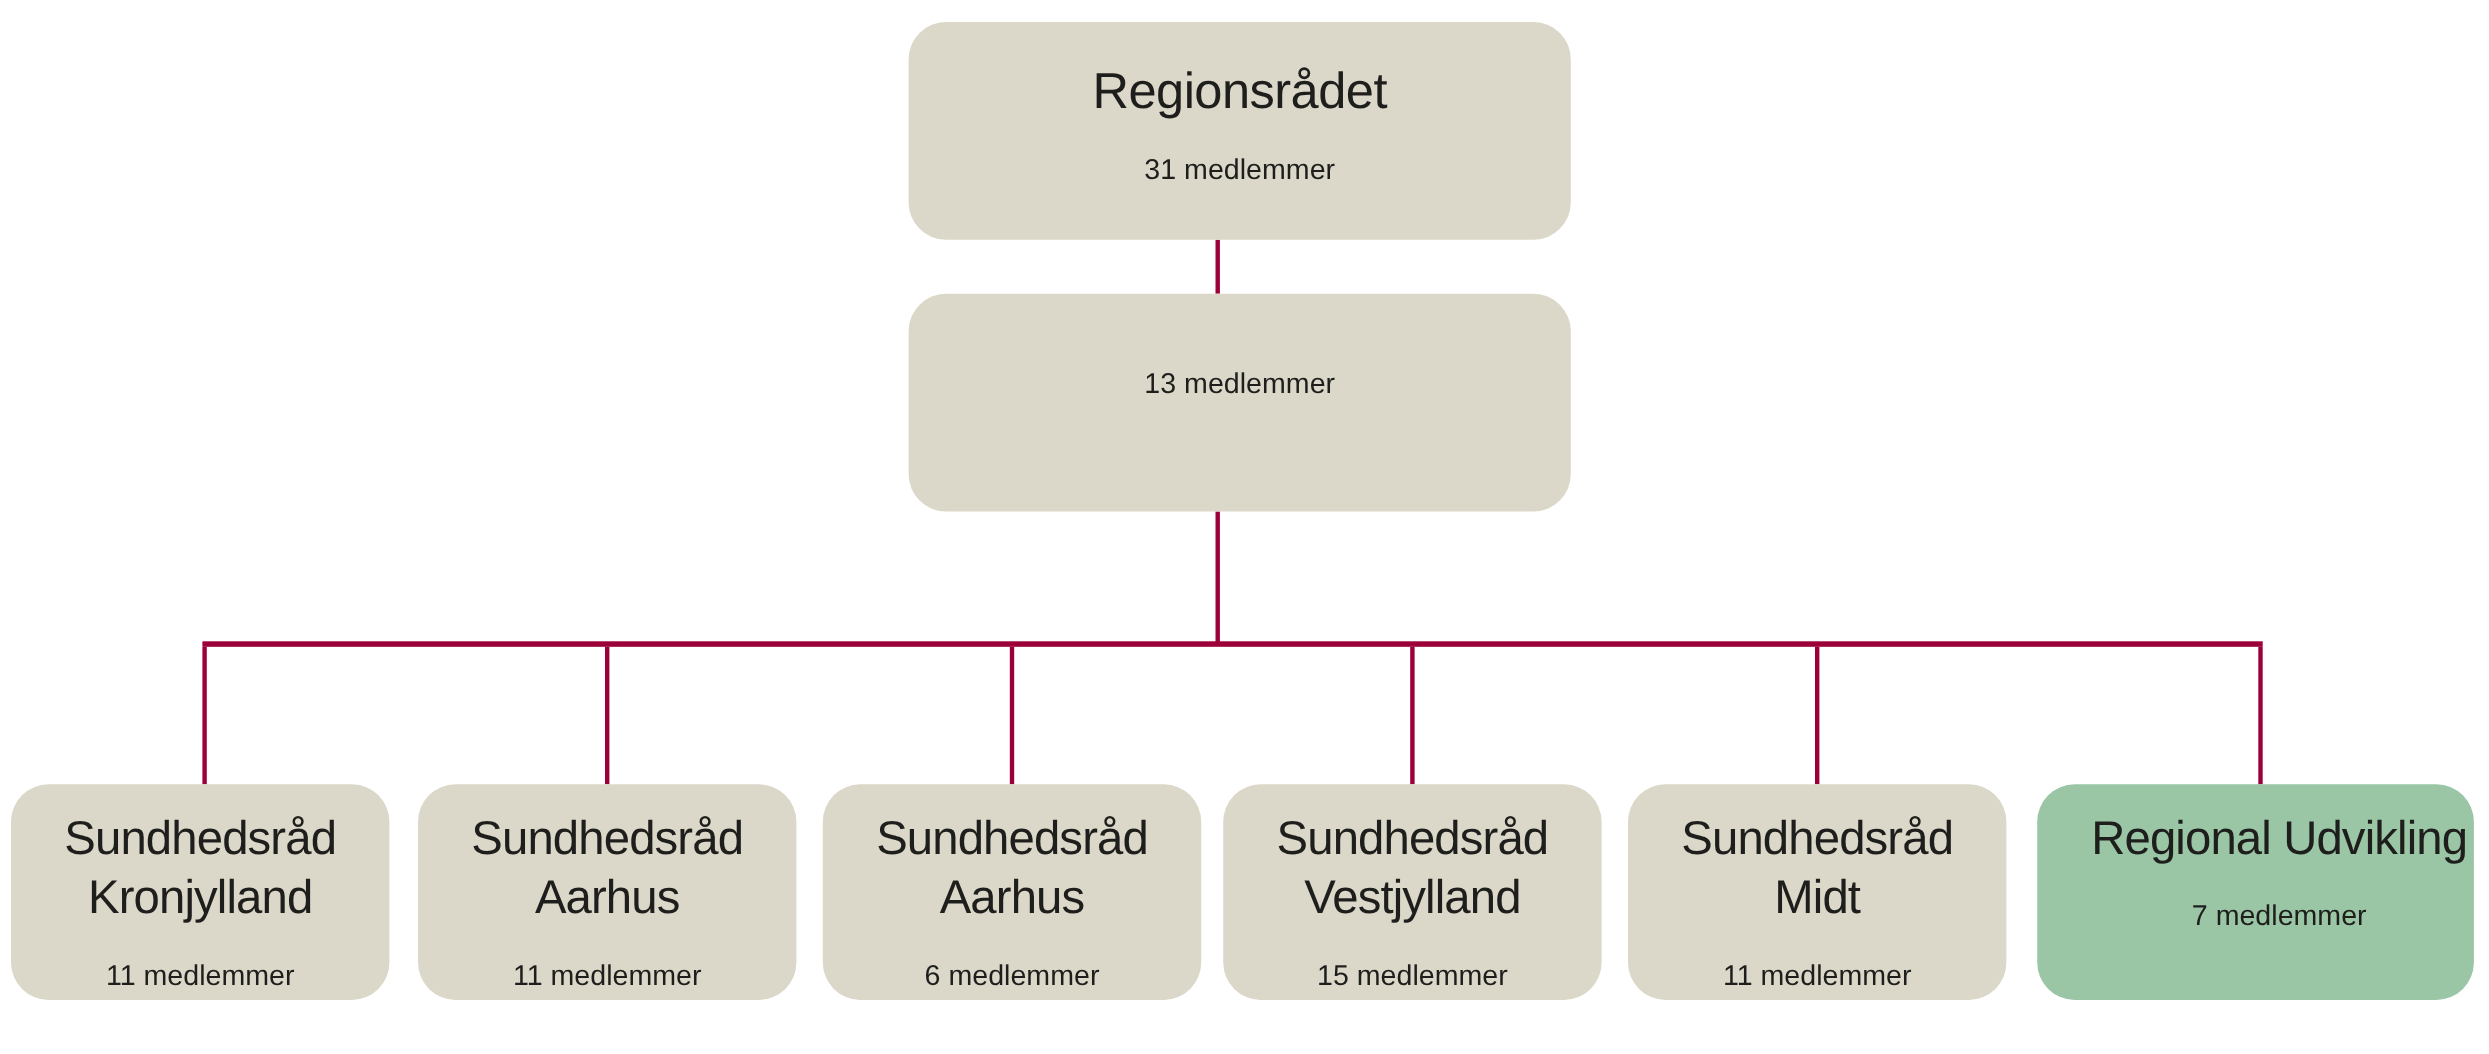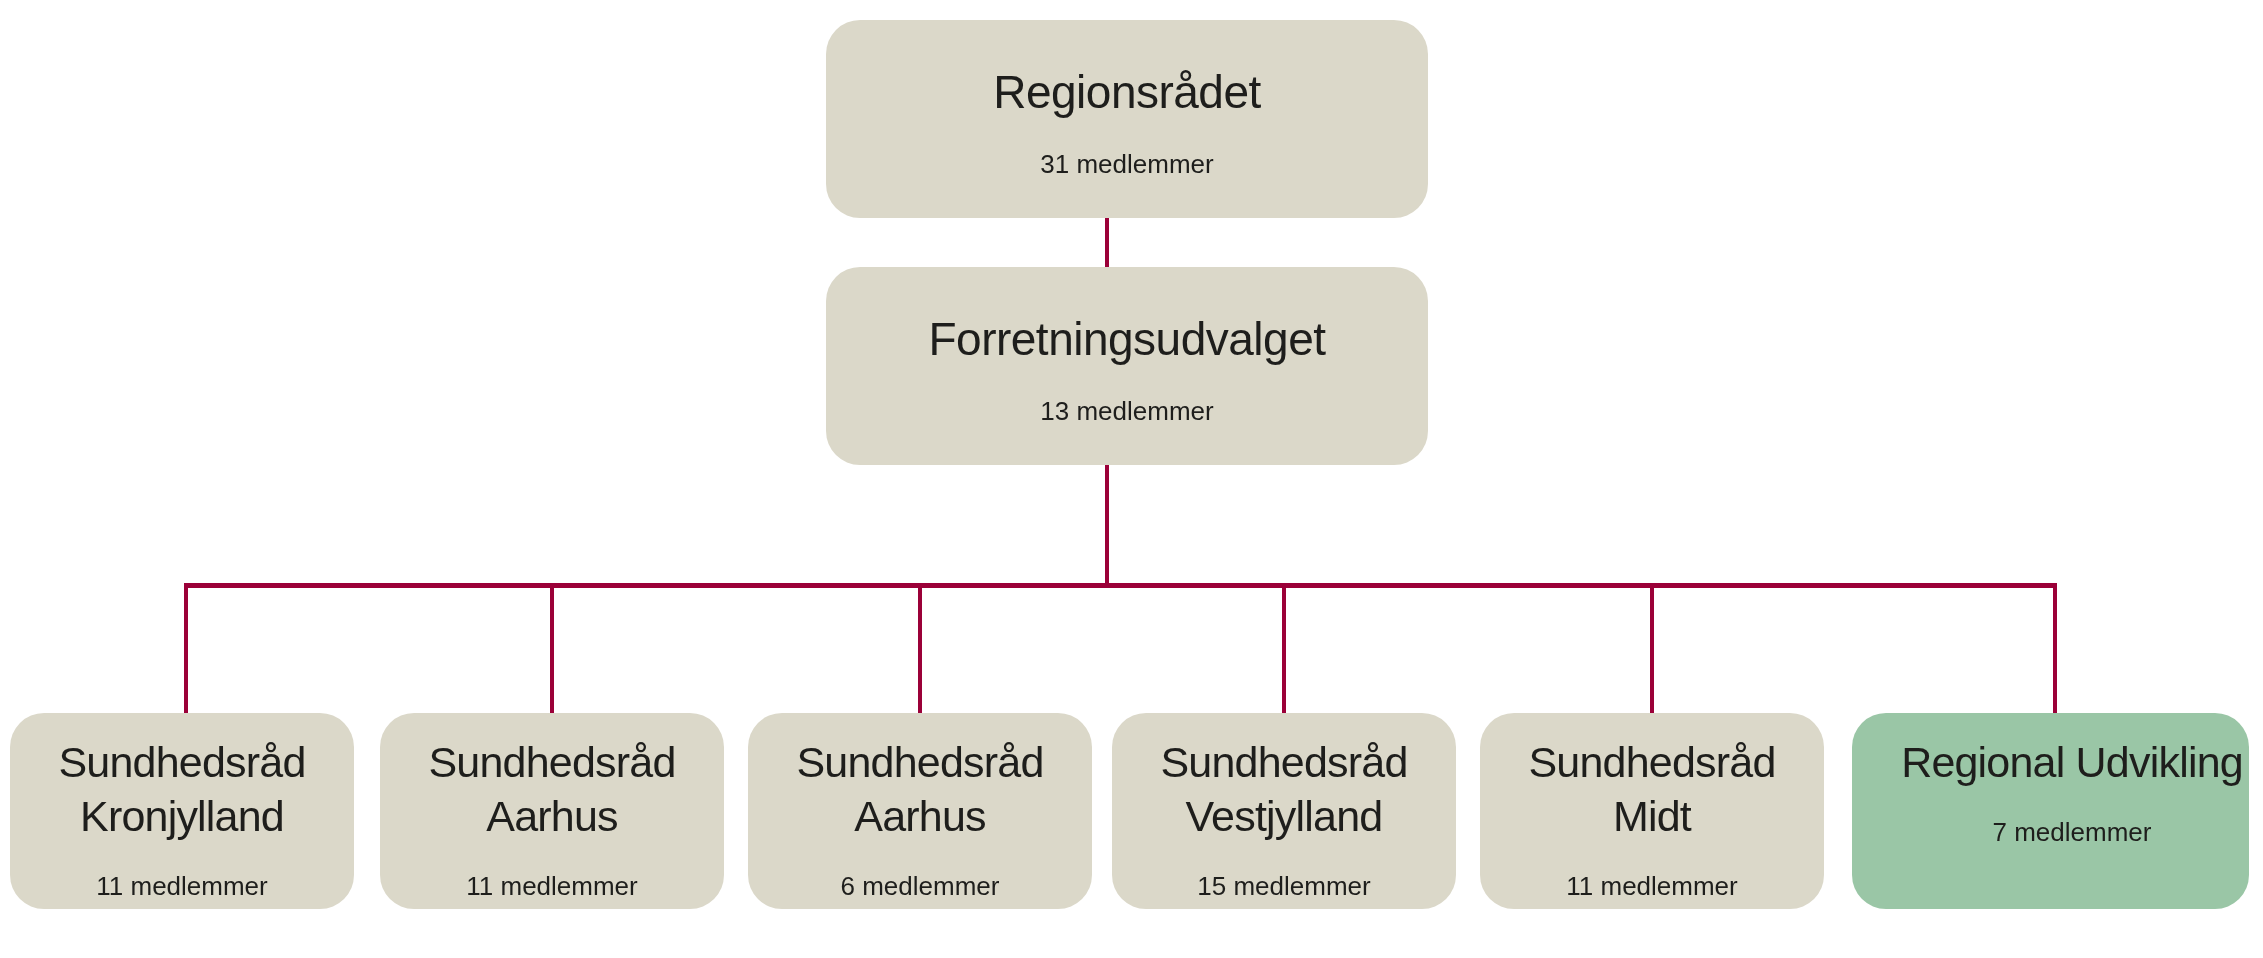--- a/index.html
+++ b/index.html
@@ -28,21 +28,21 @@
     border-radius: 34px;
     color: var(--text-dark, #1E1E1C);
     text-align: center;
     display: block;
   }
   .node.green { background: var(--box-green, #9AC6A6); }
   .node.top-level {
     left: 826px;
     width: 602px;
     height: 198px;
-    padding-top: 46px;
+    padding-top: 36px;
   }
   .node.child {
     top: 713px;
     height: 196px;
     padding-top: 22px;
   }
   .title-large {
     font-size: 46px;
     line-height: 1.15;
     letter-spacing: -0.5px;
@@ -80,21 +80,20 @@
   <div class="connector" style="left:1282px; top:588px; width:4px; height:125px;"></div>
   <div class="connector" style="left:1650px; top:588px; width:4px; height:125px;"></div>
   <div class="connector" style="left:2053px; top:588px; width:4px; height:125px;"></div>
 
   <div class="node top-level" style="top:20px;">
     <div class="title-large">Regionsrådet</div>
     <div class="subtitle">31 medlemmer</div>
   </div>
 
   <div class="node top-level" style="top:267px;">
-    <div class="title-large">Forretningsudvalget</div>
     <div class="subtitle">13 medlemmer</div>
   </div>
 
   <div class="node child" style="left:10px; width:344px;">
     <div class="title-child">
       <div>Sundhedsråd</div>
       <div>Kronjylland</div>
     </div>
     <div class="subtitle">11 medlemmer</div>
   </div>

